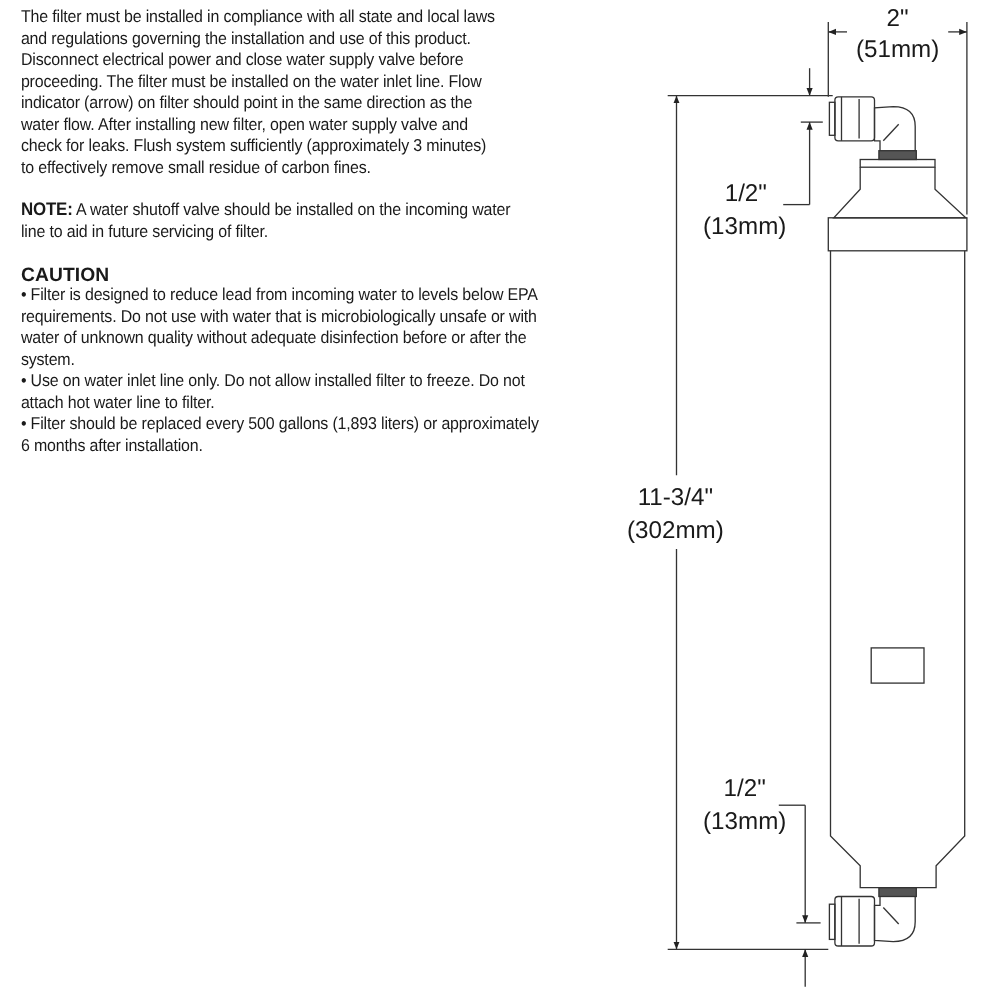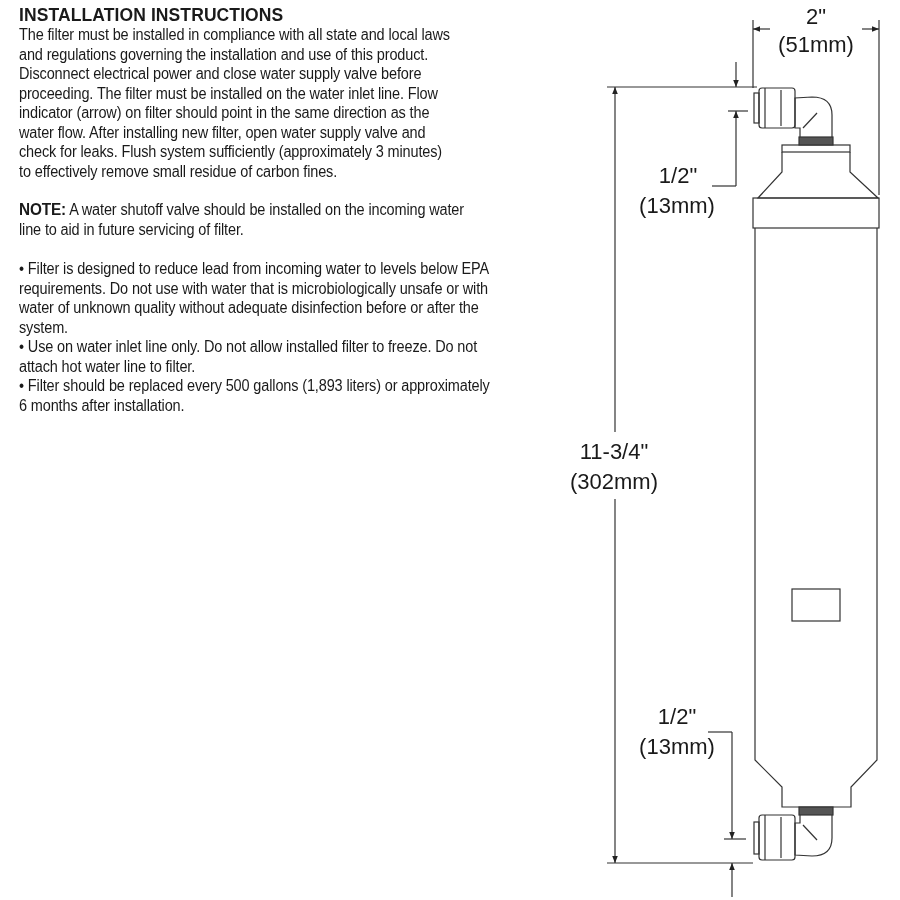--- a/index.html
+++ b/index.html
@@ -11,37 +11,37 @@
   .p b { font-weight: bold; }
   .gap { height: 19px; }
   .gap2 { height: 20px; }
   svg.drawing { position: absolute; left: 0; top: 0; width: 900px; height: 900px; }
   .dim-label { font-family: "Liberation Sans", sans-serif; font-size: 22px; fill: #1a1a1a; }
 </style>
 </head>
 <body>
 
 <div class="text-col">
-  <div class="h">INSTALLATION INSTRUCTIONS</div>
   <div class="p">The filter must be installed in compliance with all state and local laws</div>
   <div class="p">and regulations governing the installation and use of this product.</div>
   <div class="p">Disconnect electrical power and close water supply valve before</div>
   <div class="p">proceeding. The filter must be installed on the water inlet line. Flow</div>
   <div class="p">indicator (arrow) on filter should point in the same direction as the</div>
   <div class="p">water flow. After installing new filter, open water supply valve and</div>
   <div class="p">check for leaks. Flush system sufficiently (approximately 3 minutes)</div>
   <div class="p">to effectively remove small residue of carbon fines.</div>
 
   <div class="gap"></div>
 
   <div class="p"><b style="font-size:16.5px;">NOTE:</b><span> A water shutoff valve should be installed on the incoming water</span></div>
   <div class="p">line to aid in future servicing of filter.</div>
 
   <div class="gap2"></div>
 
+  <div class="h">CAUTION</div>
   <div class="p">• Filter is designed to reduce lead from incoming water to levels below EPA</div>
   <div class="p">requirements. Do not use with water that is microbiologically unsafe or with</div>
   <div class="p">water of unknown quality without adequate disinfection before or after the</div>
   <div class="p">system.</div>
   <div class="p">• Use on water inlet line only. Do not allow installed filter to freeze. Do not</div>
   <div class="p">attach hot water line to filter.</div>
   <div class="p">• Filter should be replaced every 500 gallons (1,893 liters) or approximately</div>
   <div class="p">6 months after installation.</div>
 </div>
 

